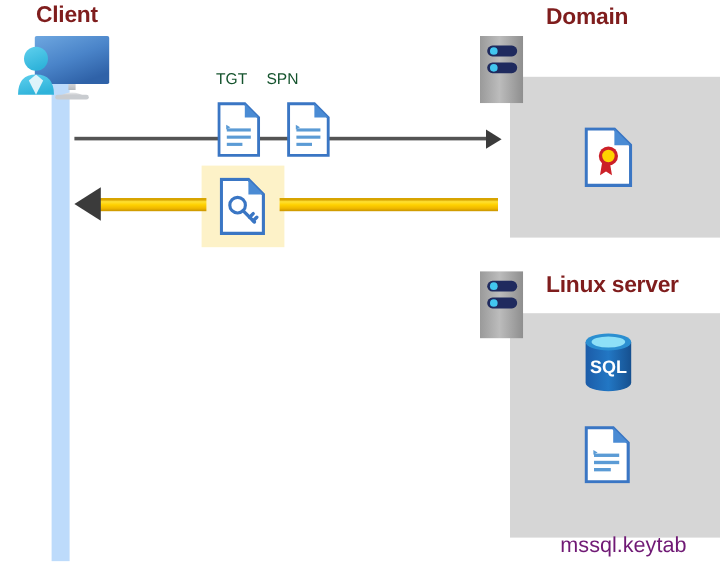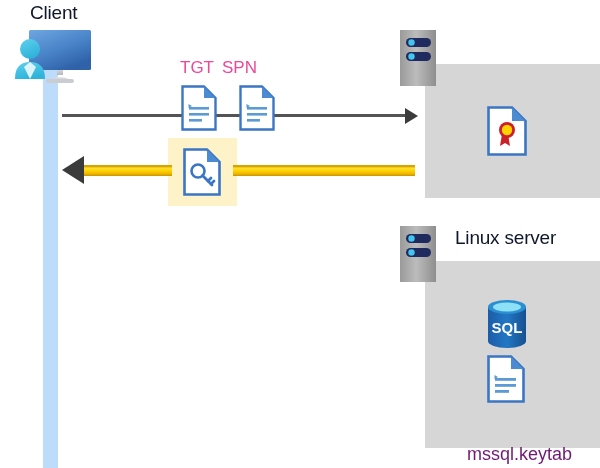--- a/index.html
+++ b/index.html
@@ -21,22 +21,22 @@
   .lifeline {
     left: 43px;
     top: 60px;
     width: 15px;
     height: 408px;
     background: #bddbfb;
   }
 
   
   .title {
-    font-weight: normal;
-    color: #0f172a;
+    font-weight: bold;
+    color: #7f1d1d;
     letter-spacing: -0.2px;
   }
   #client-title {
     left: 30px;
     top: 2px;
     font-size: 19px;
   }
   #dc-title {
     left: 455px;
     top: 3px;
@@ -104,42 +104,42 @@
   #highlight-box {
     left: 168px;
     top: 138px;
     width: 69px;
     height: 68px;
     background: #fdf2c8;
   }
 
   
   .doc-label {
-    font-size: 17px;
-    color: #ec4899;
+    font-size: 13px;
+    color: #14532d;
   }
   #tgt-label { left: 180px; top: 58px; }
   #spn-label { left: 222px; top: 58px; }
 
   #keytab-label {
     left: 425px;
     top: 415px;
     width: 189px;
     text-align: center;
     font-size: 18px;
     color: #701a75;
     margin-top: 29px;
   }
 
   
   #tgt-doc  { left: 181px; top: 85px;  width: 36px; height: 46px; }
   #spn-doc  { left: 239px; top: 85px;  width: 36px; height: 46px; }
   #key-doc  { left: 183px; top: 148px; width: 38px; height: 48px; }
   #cert-doc { left: 487px; top: 106px; width: 40px; height: 50px; }
-  #sql-db   { left: 485px; top: 299px; width: 44px; height: 50px; }
+  #sql-db   { left: 485px; top: 277px; width: 44px; height: 50px; }
   #keytab-doc { left: 487px; top: 355px; width: 38px; height: 48px; }
 </style>
 </head>
 <body>
 
 <div id="diagram">
 
   <div class="abs lifeline" id="lifeline"></div>
 
   <div class="abs title" id="client-title">Client</div>
@@ -217,20 +217,21 @@
       <circle cx="15" cy="23" r="6.5" fill="none" stroke="#3a76c4" stroke-width="2.6"></circle>
       <path d="M19.5 27.5 L29 37" stroke="#3a76c4" stroke-width="2.8" stroke-linecap="round"></path>
       <path d="M25 33 l3 -3" stroke="#3a76c4" stroke-width="2.8" stroke-linecap="round"></path>
       <path d="M28 36 l3 -3" stroke="#3a76c4" stroke-width="2.8" stroke-linecap="round"></path>
     </svg>
   </div>
 
   <div class="abs panel" id="dc-panel"></div>
 
   <div class="abs title" id="dc-title">
+    <div>Domain</div>
   </div>
 
   <div class="abs server-icon" id="dc-server">
     <svg viewBox="0 0 36 56" width="36" height="56" xmlns="http://www.w3.org/2000/svg">
       <defs>
         <linearGradient id="rackg" x1="0" y1="0" x2="1" y2="0">
           <stop offset="0%" stop-color="#9a9a9a"></stop>
           <stop offset="45%" stop-color="#bcbcbc"></stop>
           <stop offset="100%" stop-color="#8e8e8e"></stop>
         </linearGradient>

